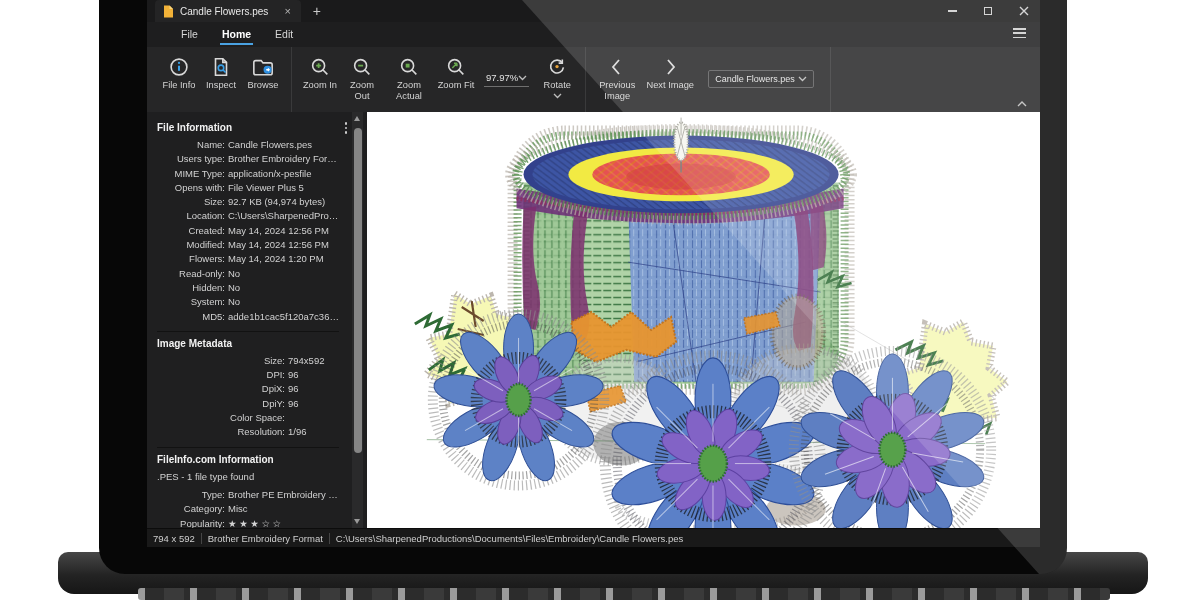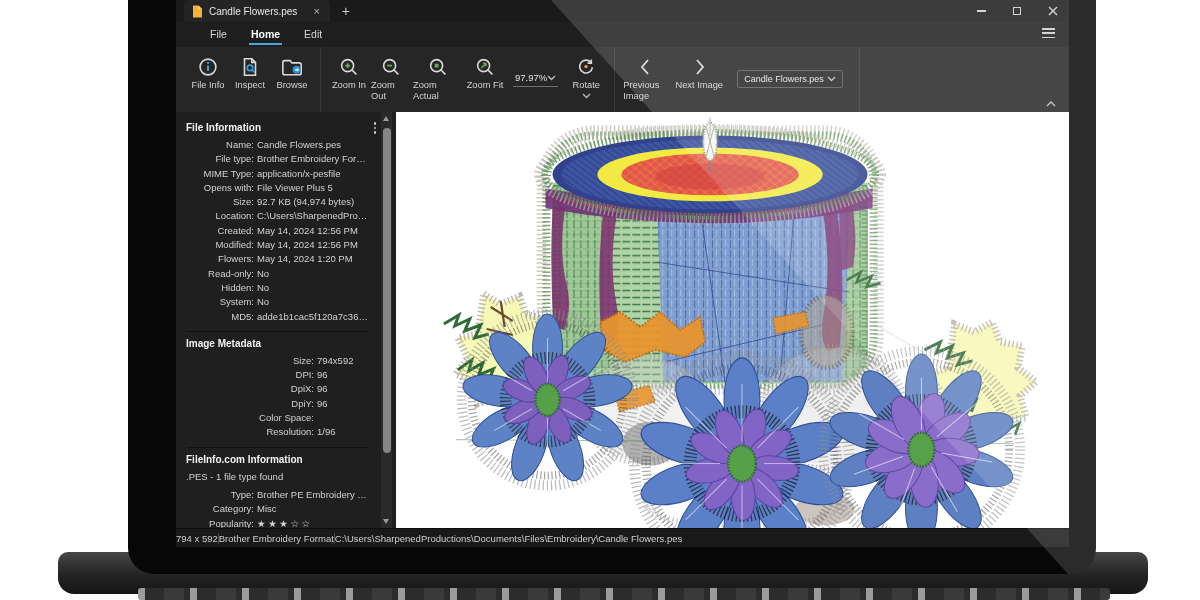--- a/index.html
+++ b/index.html
@@ -5,21 +5,21 @@
   * { margin:0; padding:0; box-sizing:border-box; }
   html,body { background:#ffffff; }
   body { font-family:"Liberation Sans", sans-serif; }
   .stage { position:relative; width:1200px; height:600px; overflow:hidden; background:#fff; }
 
   
   .laptop-base { position:absolute; left:58px; top:552px; width:1090px; height:42px;
     background:linear-gradient(#474747,#232323 55%,#161616); border-radius:10px 10px 16px 16px; }
   .kb-strip { position:absolute; left:138px; top:588px; width:972px; height:12px; border-radius:3px;
     background:repeating-linear-gradient(90deg,#9b9b9b 0 7px,#2c2c2c 7px 26px,#3a3a3a 26px 46px,#2c2c2c 46px 52px); }
-  .screen { position:absolute; left:128px; top:0; width:968px; height:574px;
+  .screen { position:absolute; left:99px; top:0; width:968px; height:574px;
     background:#070707; border-radius:0 0 26px 26px; }
   .screen::after { content:""; position:absolute; inset:0; pointer-events:none; border-radius:0 0 26px 26px;
     background:transparent;
     clip-path:polygon(423px 0, 100% 0, 100% 100%, 940px 100%);
     background-color:rgba(255,255,255,0.15); }
 
   
   .window { position:absolute; left:48px; top:0; width:893px; height:547px; background:#1e1e1f; color:#d8d8d8; }
 
   
@@ -39,21 +39,21 @@
     background:#1e1e1f; font-size:10.5px; }
   .menu-item { padding:4px 10px 5px; color:#d6d6d6; position:relative; }
   .menu-item.active { color:#ffffff; font-weight:bold; }
   .menu-item.active::after { content:""; position:absolute; left:8px; right:8px; bottom:0; height:2px; background:#4aa2e2; }
   .hamburger { position:absolute; right:14px; top:6px; display:flex; flex-direction:column; gap:2.5px; }
   .hamburger i { display:block; width:13px; height:1.8px; background:#cfcfcf; }
 
   
   .ribbon { position:relative; height:65px; background:#262627; display:flex; align-items:stretch; padding-left:4px; }
   .rgroup { display:flex; align-items:flex-start; padding:7px 8px 0; border-right:1px solid #3a3a3b; gap:2px; }
-  .rbtn { display:flex; flex-direction:column; align-items:center; width:40px; color:#d4d4d4; font-size:9.3px; text-align:left; line-height:1.15; }
+  .rbtn { display:flex; flex-direction:column; align-items:center; width:40px; color:#d4d4d4; font-size:9.3px; text-align:center; line-height:1.15; }
   .rbtn.wide { width:50px; }
   .rbtn .ric { height:26px; display:flex; align-items:center; justify-content:center; }
   .combo-zoom { align-self:flex-start; margin:16px 6px 0; display:flex; align-items:center; 
     border-bottom:1px solid #6f6f6f; padding:2px 2px 3px; font-size:9.5px; color:#e2e2e2; }
   .combo-file { align-self:flex-start; margin:16px 8px 0; display:flex; align-items:center; justify-content:space-between;
     width:106px; border:1px solid #5d5d5e; border-radius:2px; padding:3px 6px; font-size:9px; color:#e2e2e2; }
   .collapse-btn { position:absolute; right:12px; bottom:4px; }
 
   svg.ic { display:block; }
   .ic path, .ic circle, .ic rect, .ic line, .ic polyline { vector-effect:non-scaling-stroke; }
@@ -74,21 +74,21 @@
   .sb-up { position:absolute; top:4px; left:2px; width:0; height:0; border-left:3.5px solid transparent; border-right:3.5px solid transparent; border-bottom:5px solid #9a9a9a; }
   .sb-down { position:absolute; bottom:4px; left:2px; width:0; height:0; border-left:3.5px solid transparent; border-right:3.5px solid transparent; border-top:5px solid #9a9a9a; }
   .sb-thumb { position:absolute; top:16px; left:1.5px; width:8px; height:325px; border-radius:4px; background:#858585; }
 
   .canvas { flex:1; margin-left:2px; background:#ffffff; position:relative; }
   .canvas svg { position:absolute; inset:0; width:100%; height:100%; }
 
   
   .statusbar { position:absolute; left:0; right:0; bottom:0; height:19px; background:#191919; border-top:1px solid #0c0c0c;
     display:flex; align-items:center; font-size:9.5px; color:#cfcfcf; }
-  .statusbar .sitem { padding:0 0; white-space:nowrap; }
+  .statusbar .sitem { padding:0 6px; white-space:nowrap; }
   .statusbar .sdiv { width:1px; height:11px; background:#454545; }
 </style>
 </head>
 <body>
 <div class="stage">
 
   <div class="laptop-base"></div>
   <div class="kb-strip"></div>
   <div class="screen">
 
@@ -268,21 +268,21 @@
               <i></i>
             </span>
 
           <div class="sb-header">File Information</div>
           <div class="sec">
             <div class="row">
                 <span class="lbl">Name:</span>
                 <span class="val">Candle Flowers.pes</span>
               </div>
             <div class="row">
-                <span class="lbl">File type:</span>
+                <span class="lbl">Users type:</span>
                 <span class="val">Brother Embroidery Format (.pes)</span>
               </div>
             <div class="row">
                 <span class="lbl">MIME Type:</span>
                 <span class="val">application/x-pesfile</span>
               </div>
             <div class="row">
                 <span class="lbl">Opens with:</span>
                 <span class="val">File Viewer Plus 5</span>
               </div>

